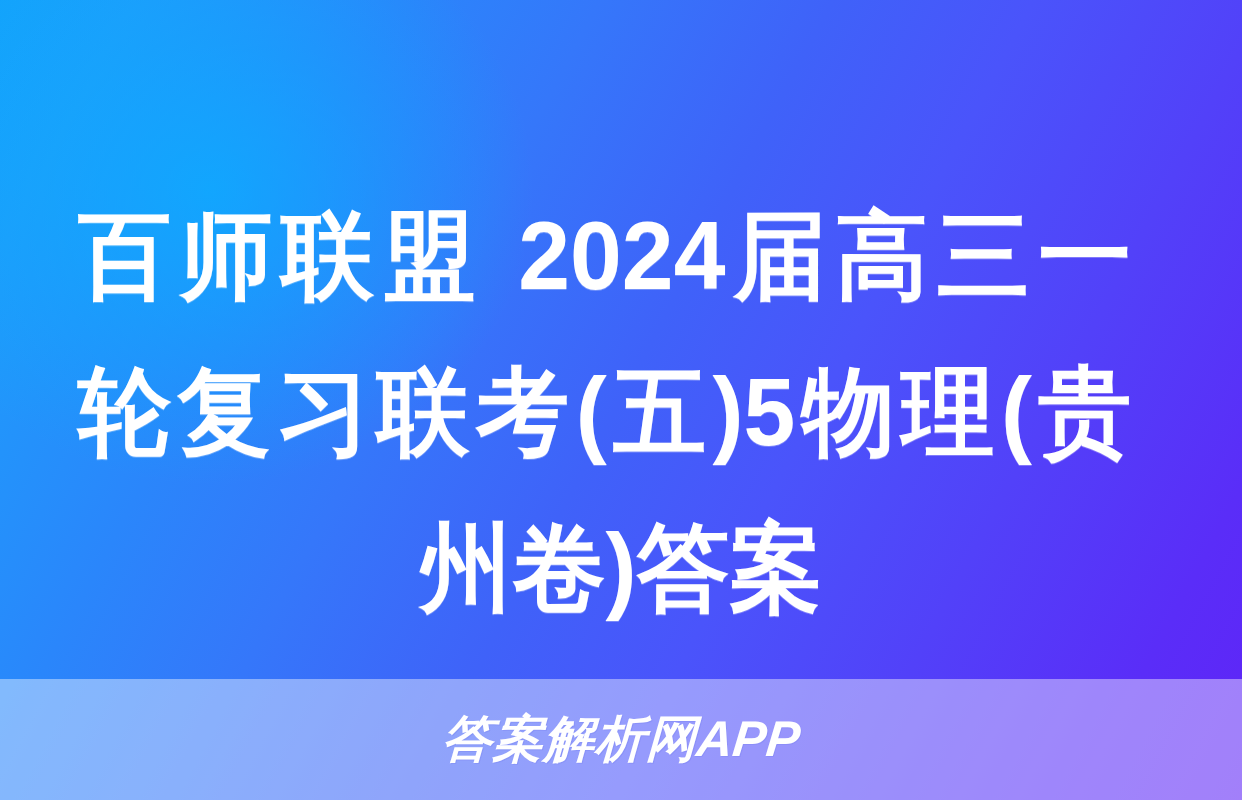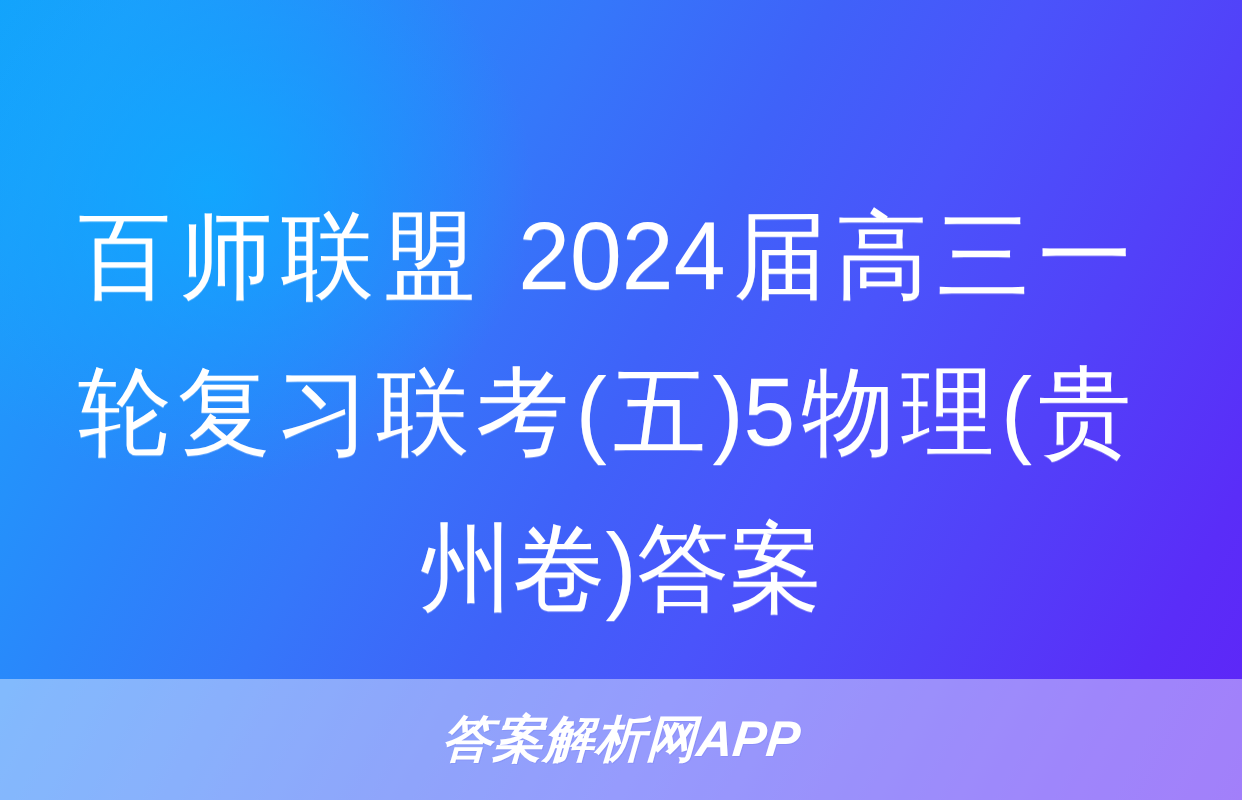--- a/index.html
+++ b/index.html
@@ -43,21 +43,21 @@
     pointer-events: none;
   }
 
   
   #title-block {
     position: absolute;
     left: 78px;
     top: 178px;
     width: 1086px;
     color: #ffffff;
-    font-weight: 400;
+    font-weight: 700;
     font-size: 96px;
     line-height: 156px;
     letter-spacing: 0px;
     text-align: justify;
     text-align-last: justify;
     white-space: normal;
     text-shadow: 0 1px 0 rgba(255,255,255,0.28);
   }
   #title-block .tline {
     display: block;

